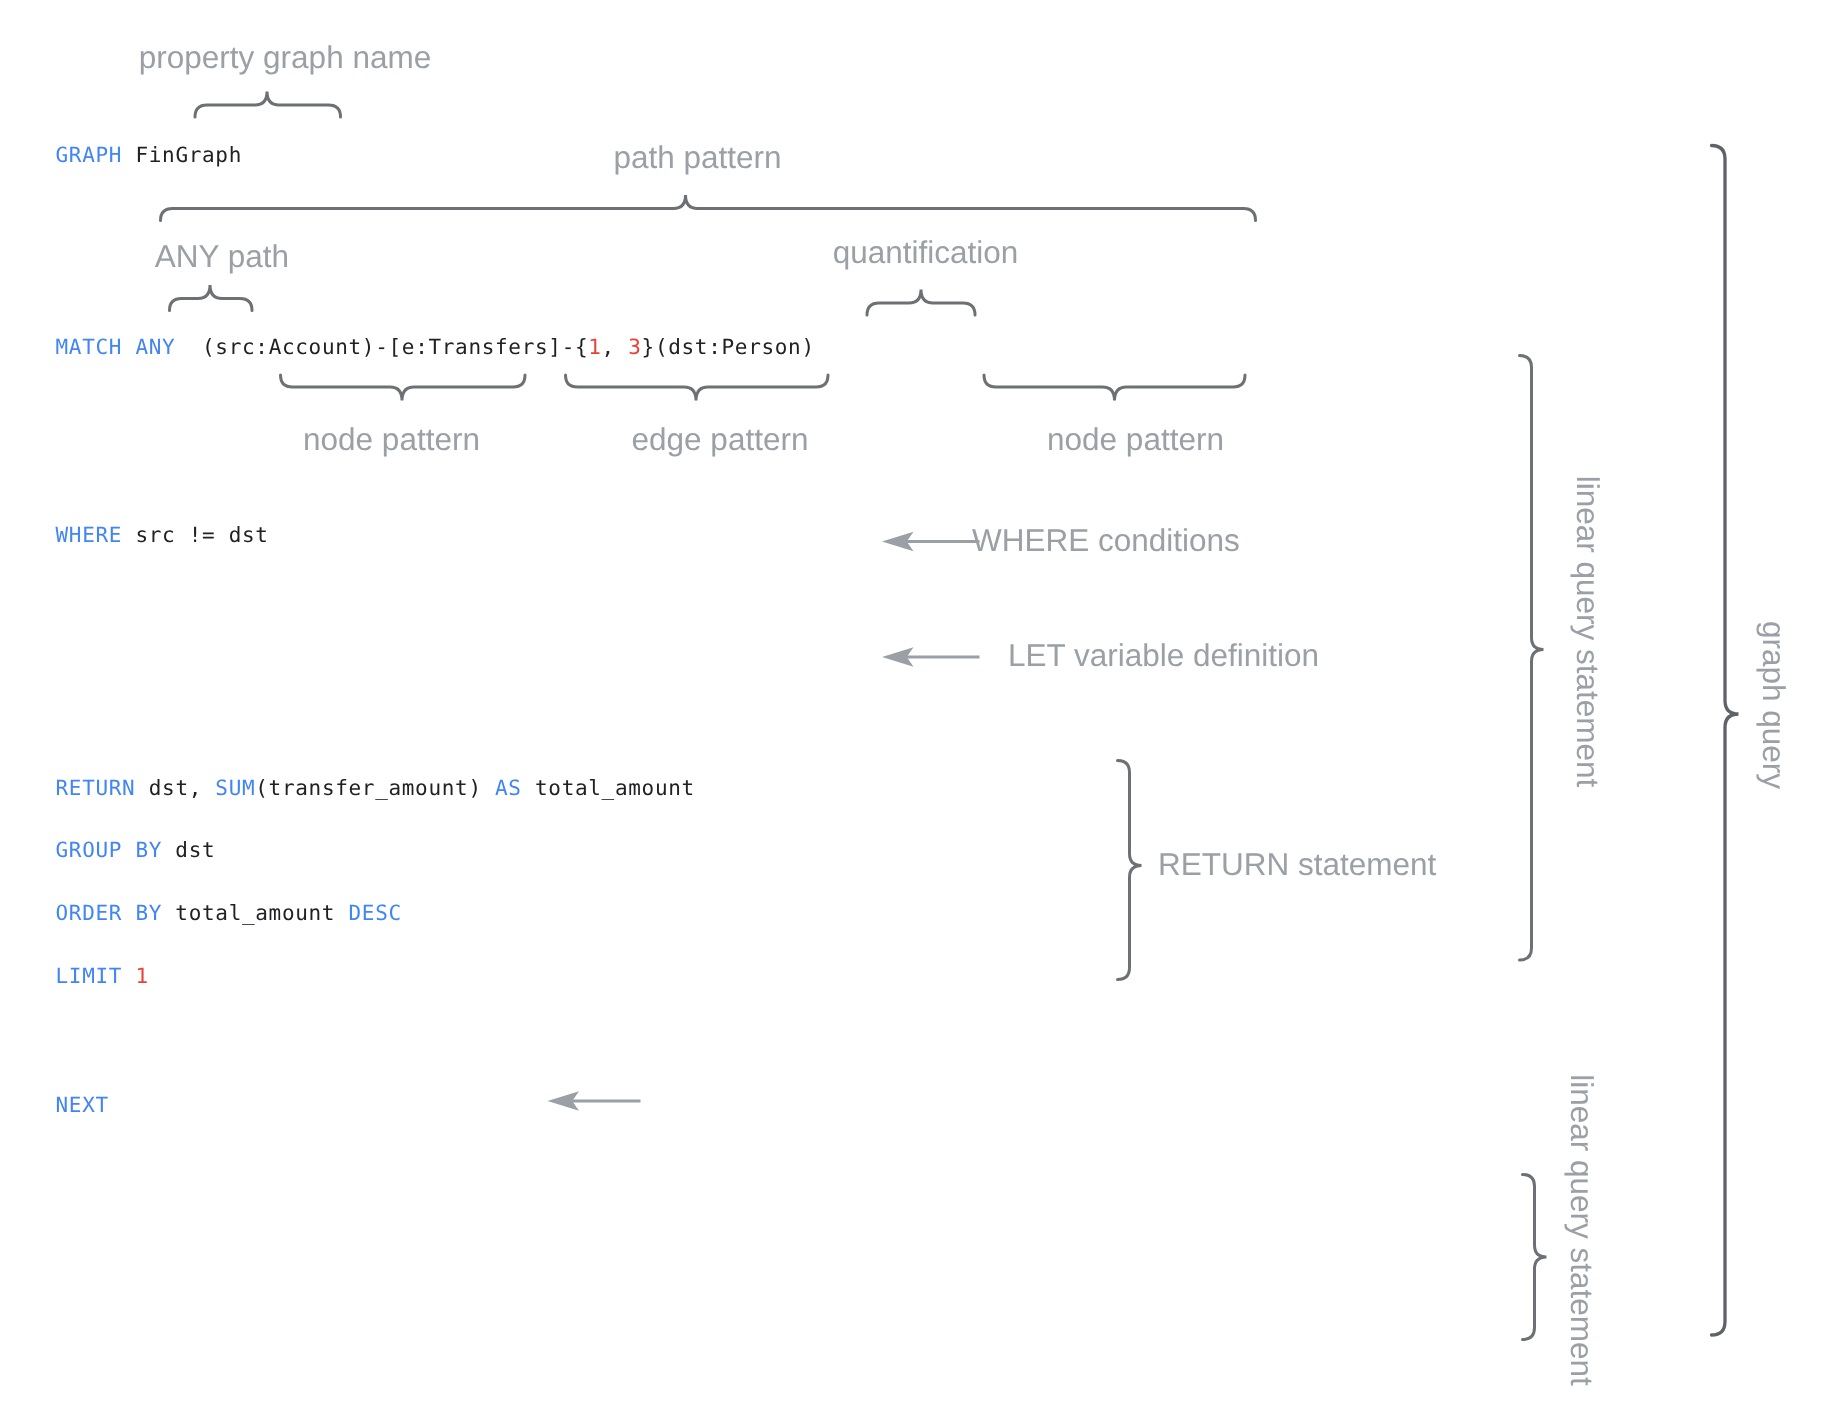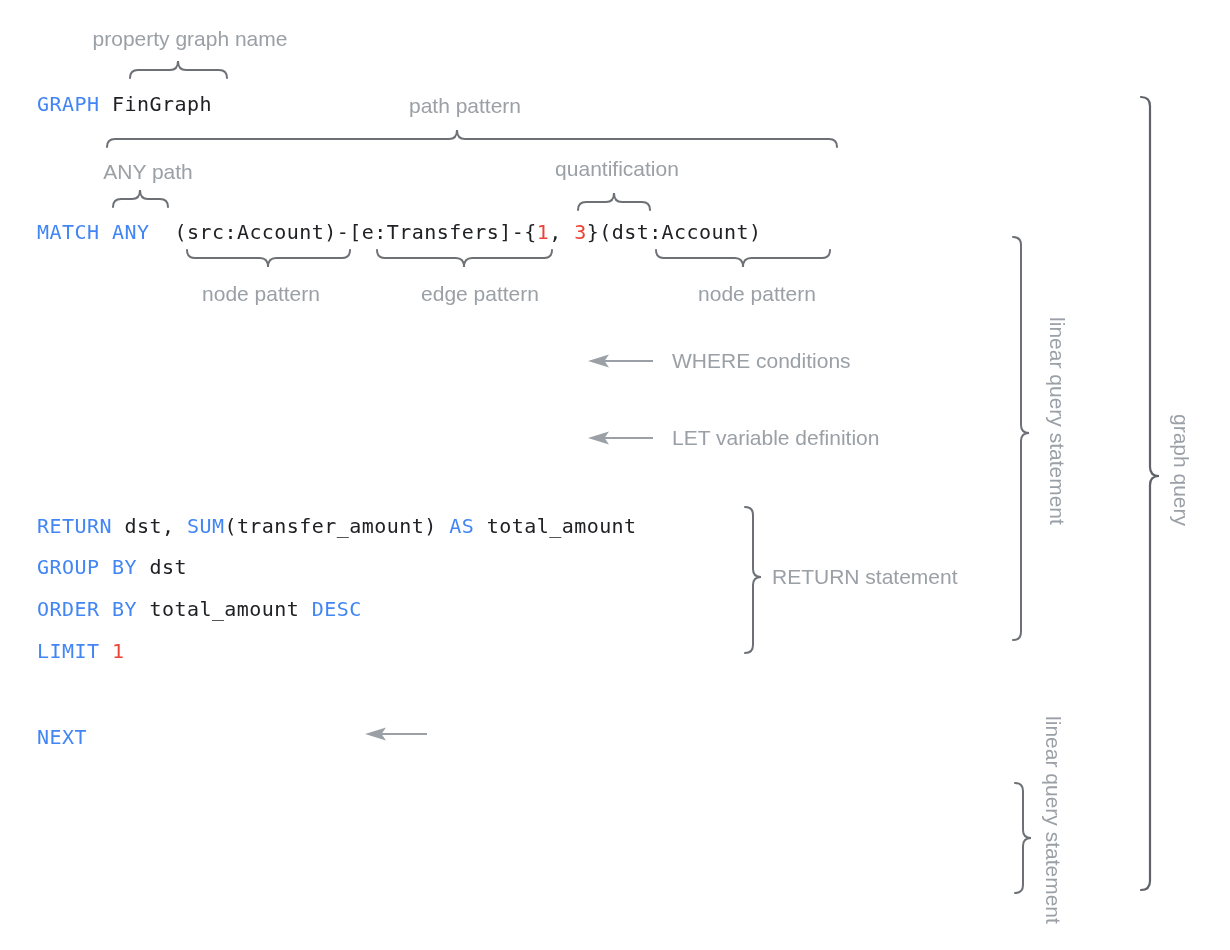--- a/index.html
+++ b/index.html
@@ -8,21 +8,21 @@
   }
   html,body{margin:0;padding:0;background:var(--bg);}
   .canvas{position:relative;width:1230px;height:950px;background:var(--bg);overflow:hidden;
           font-family:"Liberation Sans",sans-serif;}
   .overlay{position:absolute;left:0;top:0;width:1230px;height:950px;pointer-events:none;}
   .brace{fill:none;stroke:var(--brace);stroke-width:2;stroke-linecap:round;}
   .bracket{fill:none;stroke:var(--bracket);stroke-width:2.2;stroke-linecap:round;}
   .arrow-line{fill:none;stroke:var(--ann);stroke-width:2;}
   .arrow-head{fill:var(--ann);stroke:none;}
   .code{position:absolute;font-family:"DejaVu Sans Mono","Liberation Mono",monospace;
-        font-size:20px;line-height:26px;letter-spacing:.45px;white-space:pre;color:var(--code);}
+        font-size:14px;line-height:26px;letter-spacing:.45px;white-space:pre;color:var(--code);}
   .code .k{color:var(--kw);}
   .code .t{color:var(--code);}
   .code .n{color:var(--num);}
   .lbl{position:absolute;font-size:21px;color:var(--ann);white-space:nowrap;line-height:24px;}
   .center{transform:translateX(-50%);}
   .vert{transform:translate(-50%,-50%) rotate(90deg);}
 </style>
 </head>
 <body>
 
@@ -56,22 +56,23 @@
       <path class="arrow-head" d="M588,438 L609,431.5 L604.5,438 L609,444.5 Z"></path>
     </g>
     <g>
       <path class="arrow-line" d="M380,734 L427,734"></path>
       <path class="arrow-head" d="M365,734 L386,727.5 L381.5,734 L386,740.5 Z"></path>
     </g>
   </svg>
 
   <div class="code" style="left:37px;top:91px"><span class="k">GRAPH</span><span class="t"> FinGraph</span></div>
 
-  <div class="code" style="left:37px;top:219px"><span class="k">MATCH</span><span class="t"> </span><span class="k">ANY</span><span class="t">  (src:Account)-[e:Transfers]-{</span><span class="n">1</span><span class="t">, </span><span class="n">3</span><span class="t">}(dst:Account)</span></div>
+  <div class="code" style="left:37px;top:219px"><span class="k">MATCH</span><span class="t"> </span><span class="k">ANY</span><span class="t">  (src:Account)-[e:Transfers]-{</span><span class="n">1</span><span class="t">, </span><span class="n">3</span><span class="t">}(dst:Person)</span></div>
 
+  <div class="code" style="left:37px;top:344px"><span class="k">WHERE</span><span class="t"> src != dst</span></div>
 
 
   <div class="code" style="left:37px;top:513px"><span class="k">RETURN</span><span class="t"> dst, </span><span class="k">SUM</span><span class="t">(transfer_amount) </span><span class="k">AS</span><span class="t"> total_amount</span></div>
 
   <div class="code" style="left:37px;top:554px"><span class="k">GROUP BY</span><span class="t"> dst</span></div>
 
   <div class="code" style="left:37px;top:596px"><span class="k">ORDER BY</span><span class="t"> total_amount </span><span class="k">DESC</span></div>
 
   <div class="code" style="left:37px;top:638px"><span class="k">LIMIT</span><span class="t"> </span><span class="n">1</span></div>
 
@@ -79,20 +80,20 @@
 
 
 
   <div class="lbl center" style="left:190px;top:27px">property graph name</div>
   <div class="lbl center" style="left:465px;top:94px">path pattern</div>
   <div class="lbl center" style="left:148px;top:160px">ANY path</div>
   <div class="lbl center" style="left:617px;top:157px">quantification</div>
   <div class="lbl center" style="left:261px;top:282px">node pattern</div>
   <div class="lbl center" style="left:480px;top:282px">edge pattern</div>
   <div class="lbl center" style="left:757px;top:282px">node pattern</div>
-  <div class="lbl" style="left:672px;top:349px">WHERE conditions</div>
+  <div class="lbl" style="left:648px;top:349px">WHERE conditions</div>
   <div class="lbl" style="left:672px;top:426px">LET variable definition</div>
   <div class="lbl" style="left:772px;top:565px">RETURN statement</div>
   <div class="lbl vert" style="left:1057px;top:421px">linear query statement</div>
   <div class="lbl vert" style="left:1181px;top:470px">graph query</div>
   <div class="lbl vert" style="left:1053px;top:820px">linear query statement</div>
 
 </div>
 
 </body></html>

